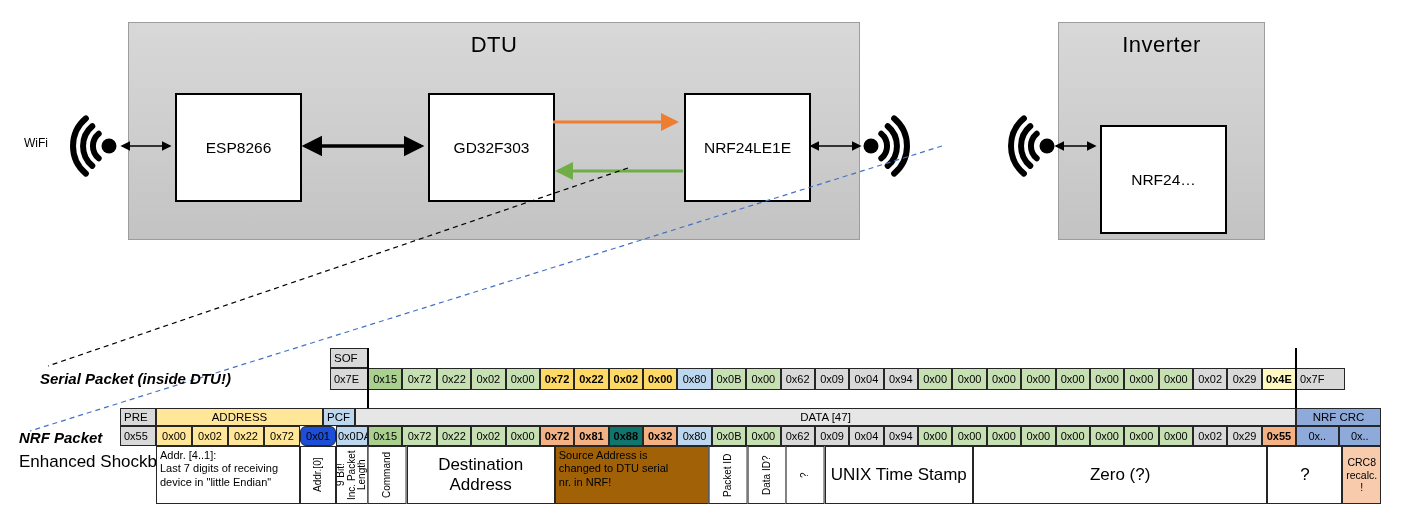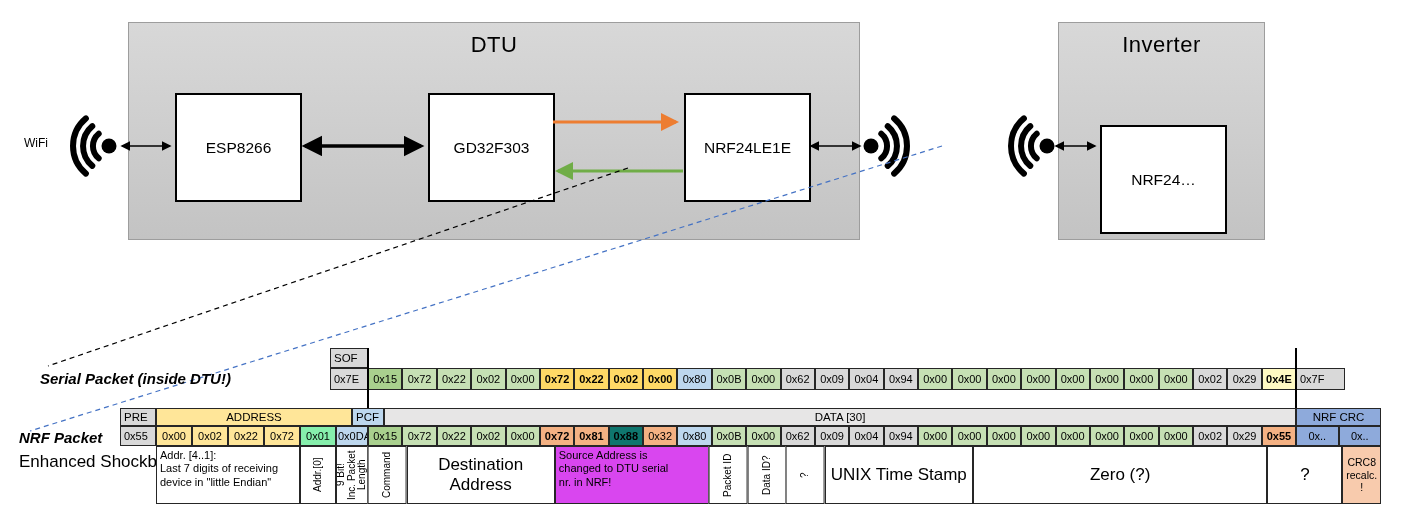--- a/index.html
+++ b/index.html
@@ -155,46 +155,46 @@
   <div class="conn" style="left:367px;top:348px;height:78px;"></div>
   <div class="conn" style="left:1295px;top:348px;height:78px;"></div>
 
   <div class="abs lbl-bi" style="left:19px;top:429px;">NRF Packet</div>
   <div class="abs lbl-r" style="left:19px;top:452px;">Enhanced Shockburst</div>
 
   <div class="abs" style="left:120px;top:408px;width:1261px;height:96px;">
 
     <div class="row" style="left:0;top:0;width:1261px;height:18px;">
       <div class="cell hdr hl" style="width: 36px; background: rgb(217, 217, 217);">PRE</div>
-      <div class="cell hdr" style="width: 196px; background: rgb(255, 230, 153); text-align: right;">ADDRESS</div>
+      <div class="cell hdr" style="width: 167px; background: rgb(255, 230, 153); text-align: right;">ADDRESS</div>
       <div class="cell hdr hl" style="width: 32px; background: rgb(189, 215, 238);">PCF</div>
-      <div class="cell hdr grow" style="background: rgb(231, 230, 230);">DATA [30]</div>
+      <div class="cell hdr grow" style="background: rgb(231, 230, 230);">DATA [47]</div>
       <div class="cell hdr" style="width: 85px; background: rgb(142, 170, 219);">NRF CRC</div>
     </div>
 
     <div class="row" style="left:0;top:18px;width:1261px;height:20px;">
       <div class="cell hl" style="width: 36px; background: rgb(217, 217, 217);">0x55</div>
       <div id="nrf-address" class="row" style="position:relative;width:180px;height:20px;">
           <div class="cell grow" style="background: rgb(255, 230, 153);">0x00</div>
           <div class="cell grow" style="background: rgb(255, 230, 153);">0x02</div>
           <div class="cell grow" style="background: rgb(255, 230, 153);">0x22</div>
           <div class="cell grow" style="background: rgb(255, 230, 153);">0x72</div>
-          <div class="cell grow" style="background: #86efac;">0x01</div>
+          <div class="cell grow" style="background: #1d4ed8; border-radius: 6px;">0x01</div>
         </div>
       <div class="cell hl" style="width: 32px; padding-left: 1px; background: rgb(189, 215, 238);">0x0DA</div>
       <div id="nrf-bytes" class="row" style="position:relative;width:928px;height:20px;">
           <div class="cell grow" style="background: rgb(169, 208, 142);">0x15</div>
           <div class="cell grow" style="background: rgb(198, 224, 180);">0x72</div>
           <div class="cell grow" style="background: rgb(198, 224, 180);">0x22</div>
           <div class="cell grow" style="background: rgb(198, 224, 180);">0x02</div>
           <div class="cell grow" style="background: rgb(198, 224, 180);">0x00</div>
           <div class="cell grow" style="background: rgb(244, 177, 131); font-weight: bold;">0x72</div>
           <div class="cell grow" style="background: rgb(244, 177, 131); font-weight: bold;">0x81</div>
           <div class="cell grow" style="background: #0f766e; font-weight: bold;">0x88</div>
-          <div class="cell grow" style="background: rgb(244, 177, 131); font-weight: normal;">0x32</div>
+          <div class="cell grow" style="background: rgb(244, 177, 131); font-weight: bold;">0x32</div>
           <div class="cell grow" style="background: rgb(189, 215, 238);">0x80</div>
           <div class="cell grow" style="background: rgb(198, 224, 180);">0x0B</div>
           <div class="cell grow" style="background: rgb(198, 224, 180);">0x00</div>
           <div class="cell grow" style="background: rgb(217, 217, 217);">0x62</div>
           <div class="cell grow" style="background: rgb(217, 217, 217);">0x09</div>
           <div class="cell grow" style="background: rgb(217, 217, 217);">0x04</div>
           <div class="cell grow" style="background: rgb(217, 217, 217);">0x94</div>
           <div class="cell grow" style="background: rgb(198, 224, 180);">0x00</div>
           <div class="cell grow" style="background: rgb(198, 224, 180);">0x00</div>
           <div class="cell grow" style="background: rgb(198, 224, 180);">0x00</div>
@@ -220,21 +220,21 @@
 Last 7 digits of receiving
 device in "little Endian"</div>
           <div class="cell vert" style="width: 36px; flex: 0 0 auto;">Addr.[0]</div>
           <div class="cell vert" style="width: 32px; flex: 0 0 auto;">9 Bit!
 Inc. Packet
 Length</div>
         </div>
       <div id="annot-data" class="row" style="position:relative;width:1013px;height:58px;">
           <div class="cell vert" style="flex: 1 1 0px; min-width: 0px;">Command</div>
           <div class="cell centerA" style="flex: 4 1 0px; min-width: 0px;">Destination Address</div>
-          <div class="cell note" style="background: #d946ef; flex: 4 1 0px; min-width: 0px;">Source Address is
+          <div class="cell note" style="background: #a16207; flex: 4 1 0px; min-width: 0px;">Source Address is
 changed to DTU serial
 nr. in NRF!</div>
           <div class="cell vert" style="flex: 1 1 0px; min-width: 0px;">Packet ID</div>
           <div class="cell vert" style="flex: 1 1 0px; min-width: 0px;">Data ID?</div>
           <div class="cell vert" style="flex: 1 1 0px; min-width: 0px;">?</div>
           <div class="cell centerA" style="flex: 4 1 0px; min-width: 0px;">UNIX Time Stamp</div>
           <div class="cell centerA" style="flex: 8 1 0px; min-width: 0px;">Zero (?)</div>
           <div class="cell centerA" style="flex: 2 1 0px; min-width: 0px;">?</div>
           <div class="cell centerA smallA" style="background: rgb(248, 203, 173); flex: 1 1 0px; min-width: 0px;">CRC8
 recalc.

